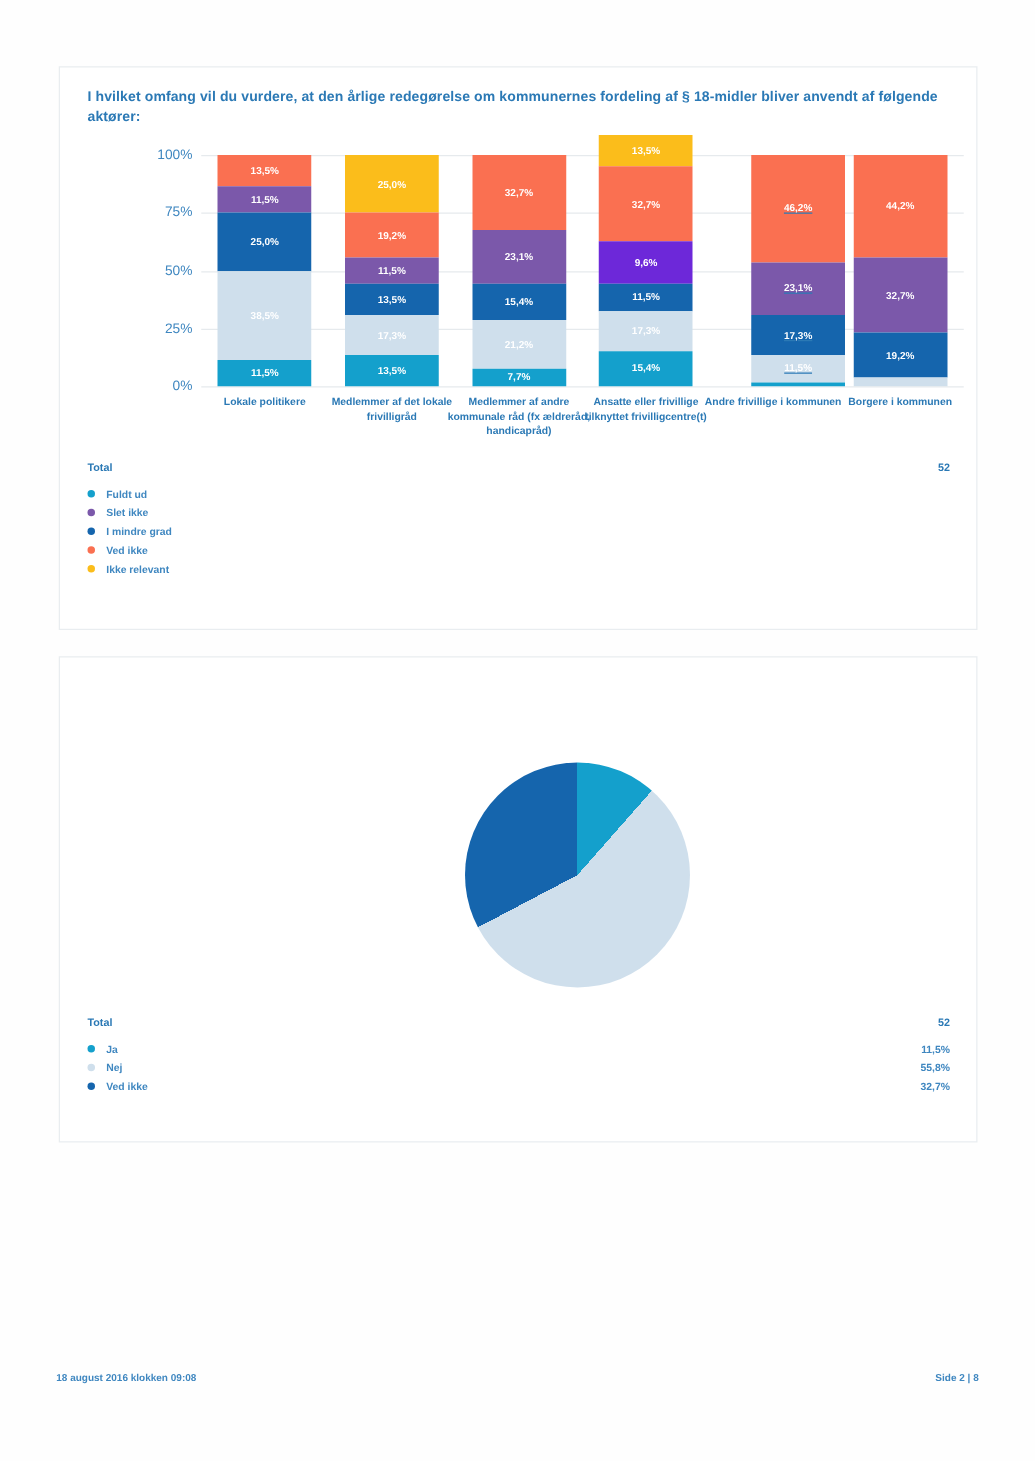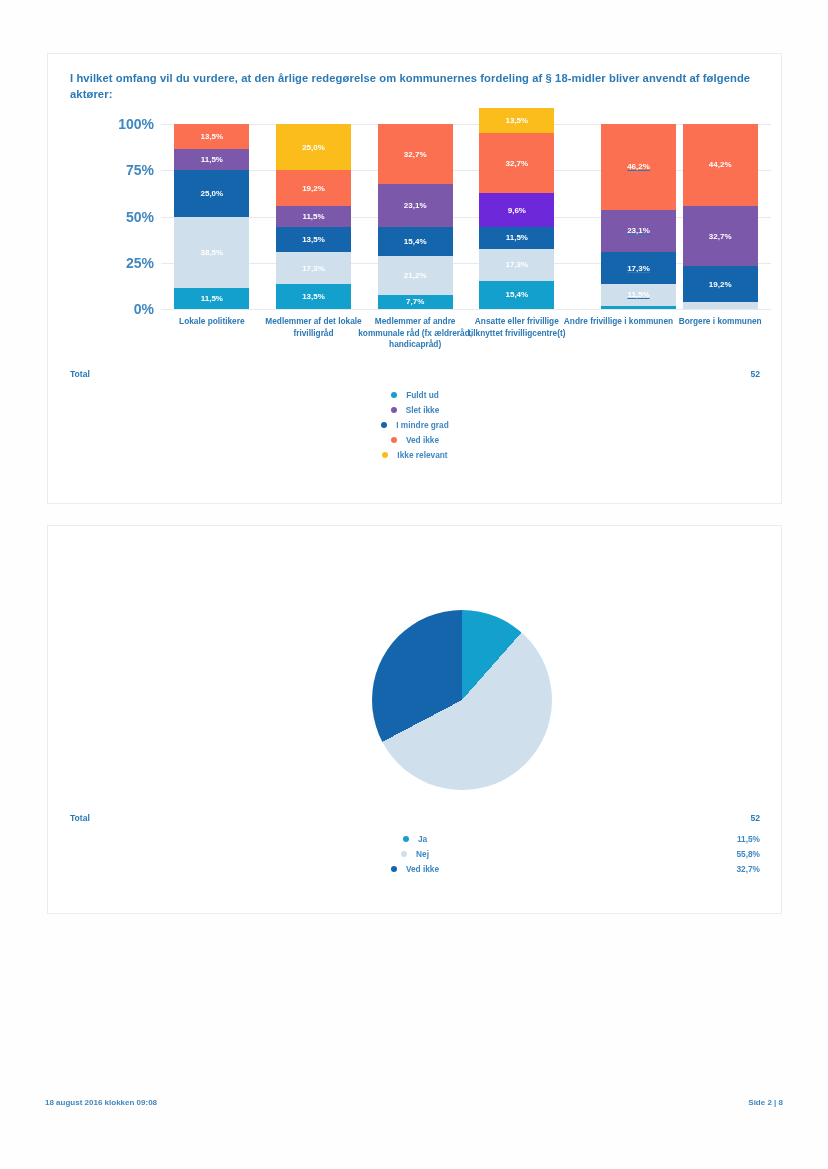--- a/index.html
+++ b/index.html
@@ -55,22 +55,22 @@
   }
   .gridline {
     position: absolute;
     left: 0; right: 0;
     height: 1px;
     background: #e6eaed;
   }
   .ylab {
     position: absolute;
     right: 0;
-    font-size: 14px;
-    font-weight: bold;
+    font-size: 11px;
+    font-weight: normal;
     color: #3f87c0;
     transform: translateY(-50%);
     white-space: nowrap;
   }
   #ylabels {
     position: absolute;
     left: 58px;
     top: 70px;
     width: 48px;
     height: 185px;
@@ -116,21 +116,20 @@
     font-size: 8.6px;
     font-weight: bold;
     color: #2b79b5;
   }
   .total-row .r { float: right; }
 
   .legend {
     position: absolute;
     left: 22px;
     width: 690px;
-    text-align: center;
   }
   .leg-item {
     position: relative;
     height: 15px;
     font-size: 8.3px;
     font-weight: bold;
     color: #3f87c0;
     line-height: 15px;
   }
   .dot {

